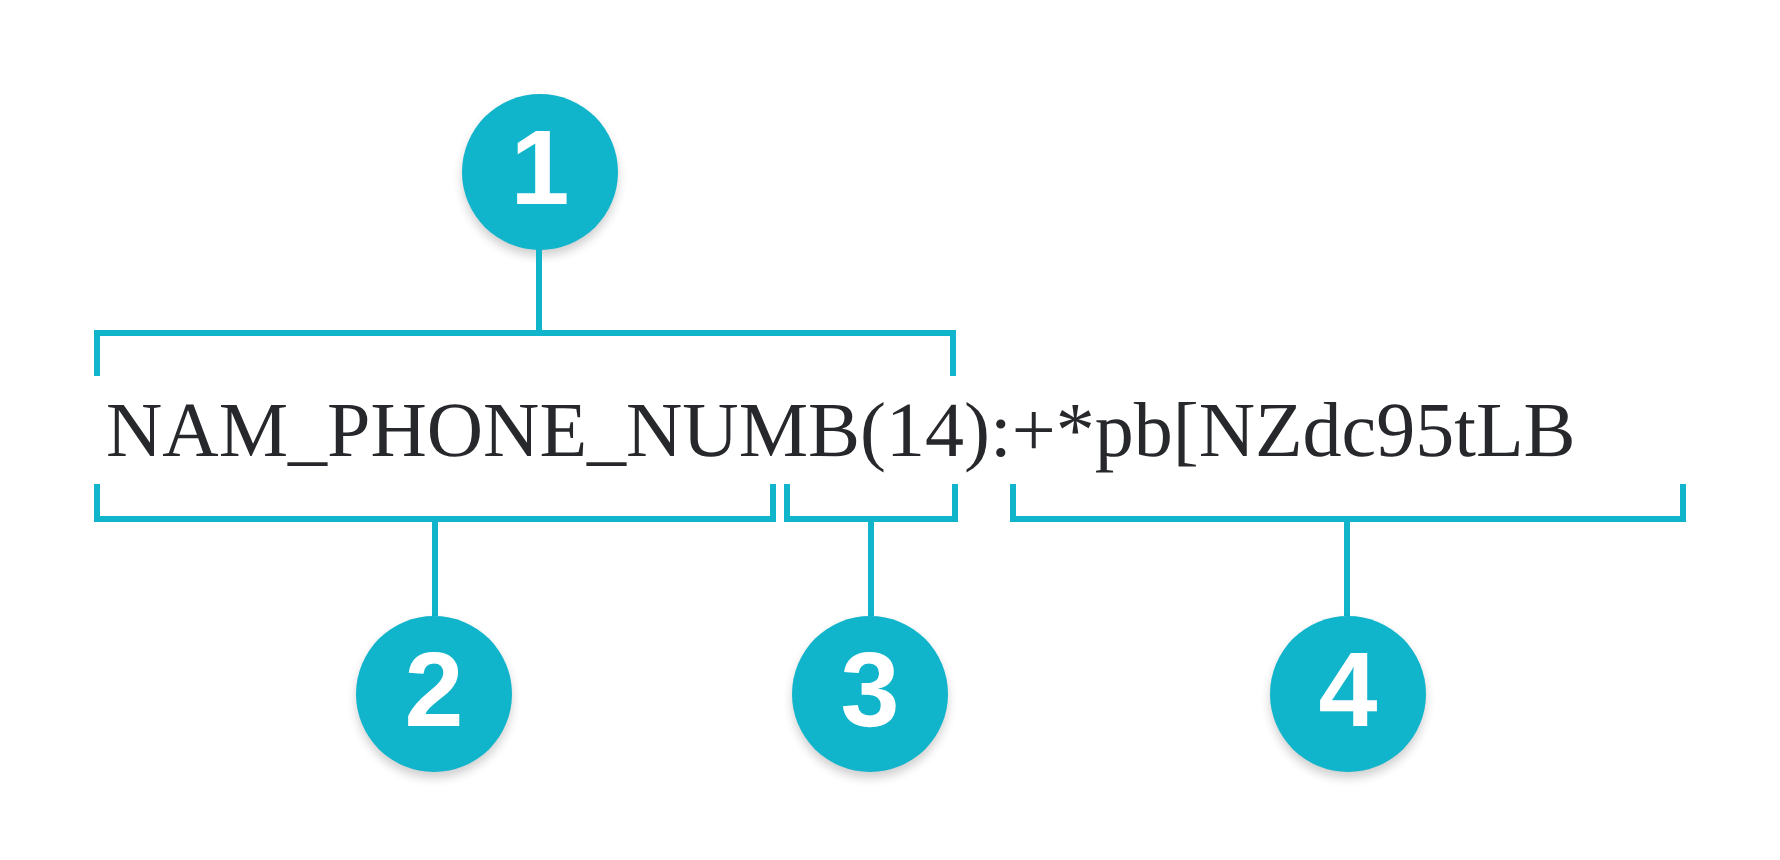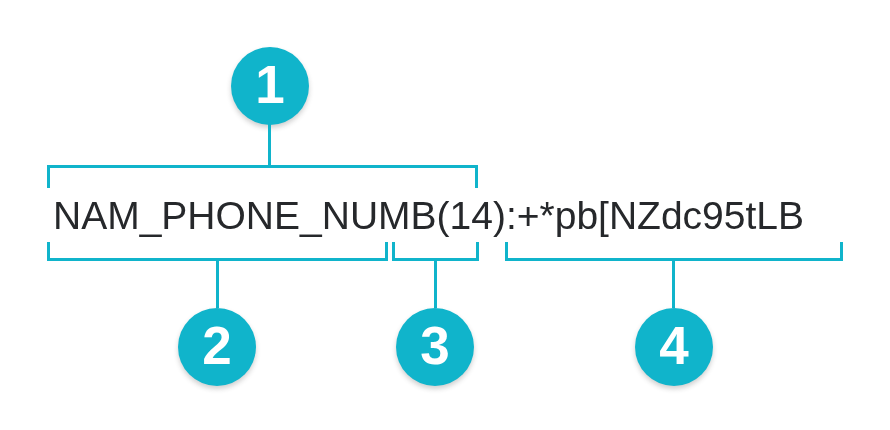--- a/index.html
+++ b/index.html
@@ -49,21 +49,21 @@
   }
   .bracket-bottom {
     border-bottom-width: 3px;
     border-left-width: 3px;
     border-right-width: 3px;
   }
   .token {
     position: absolute;
     left: 53px;
     top: 193px;
-    font-family: Liberation Sans, sans-serif;
+    font-family: Liberation Serif, serif;
     font-size: 39px;
     line-height: 1.2;
     letter-spacing: 0px;
     color: #26282b;
     white-space: pre;
   }
 </style>
 </head>
 <body>
 

